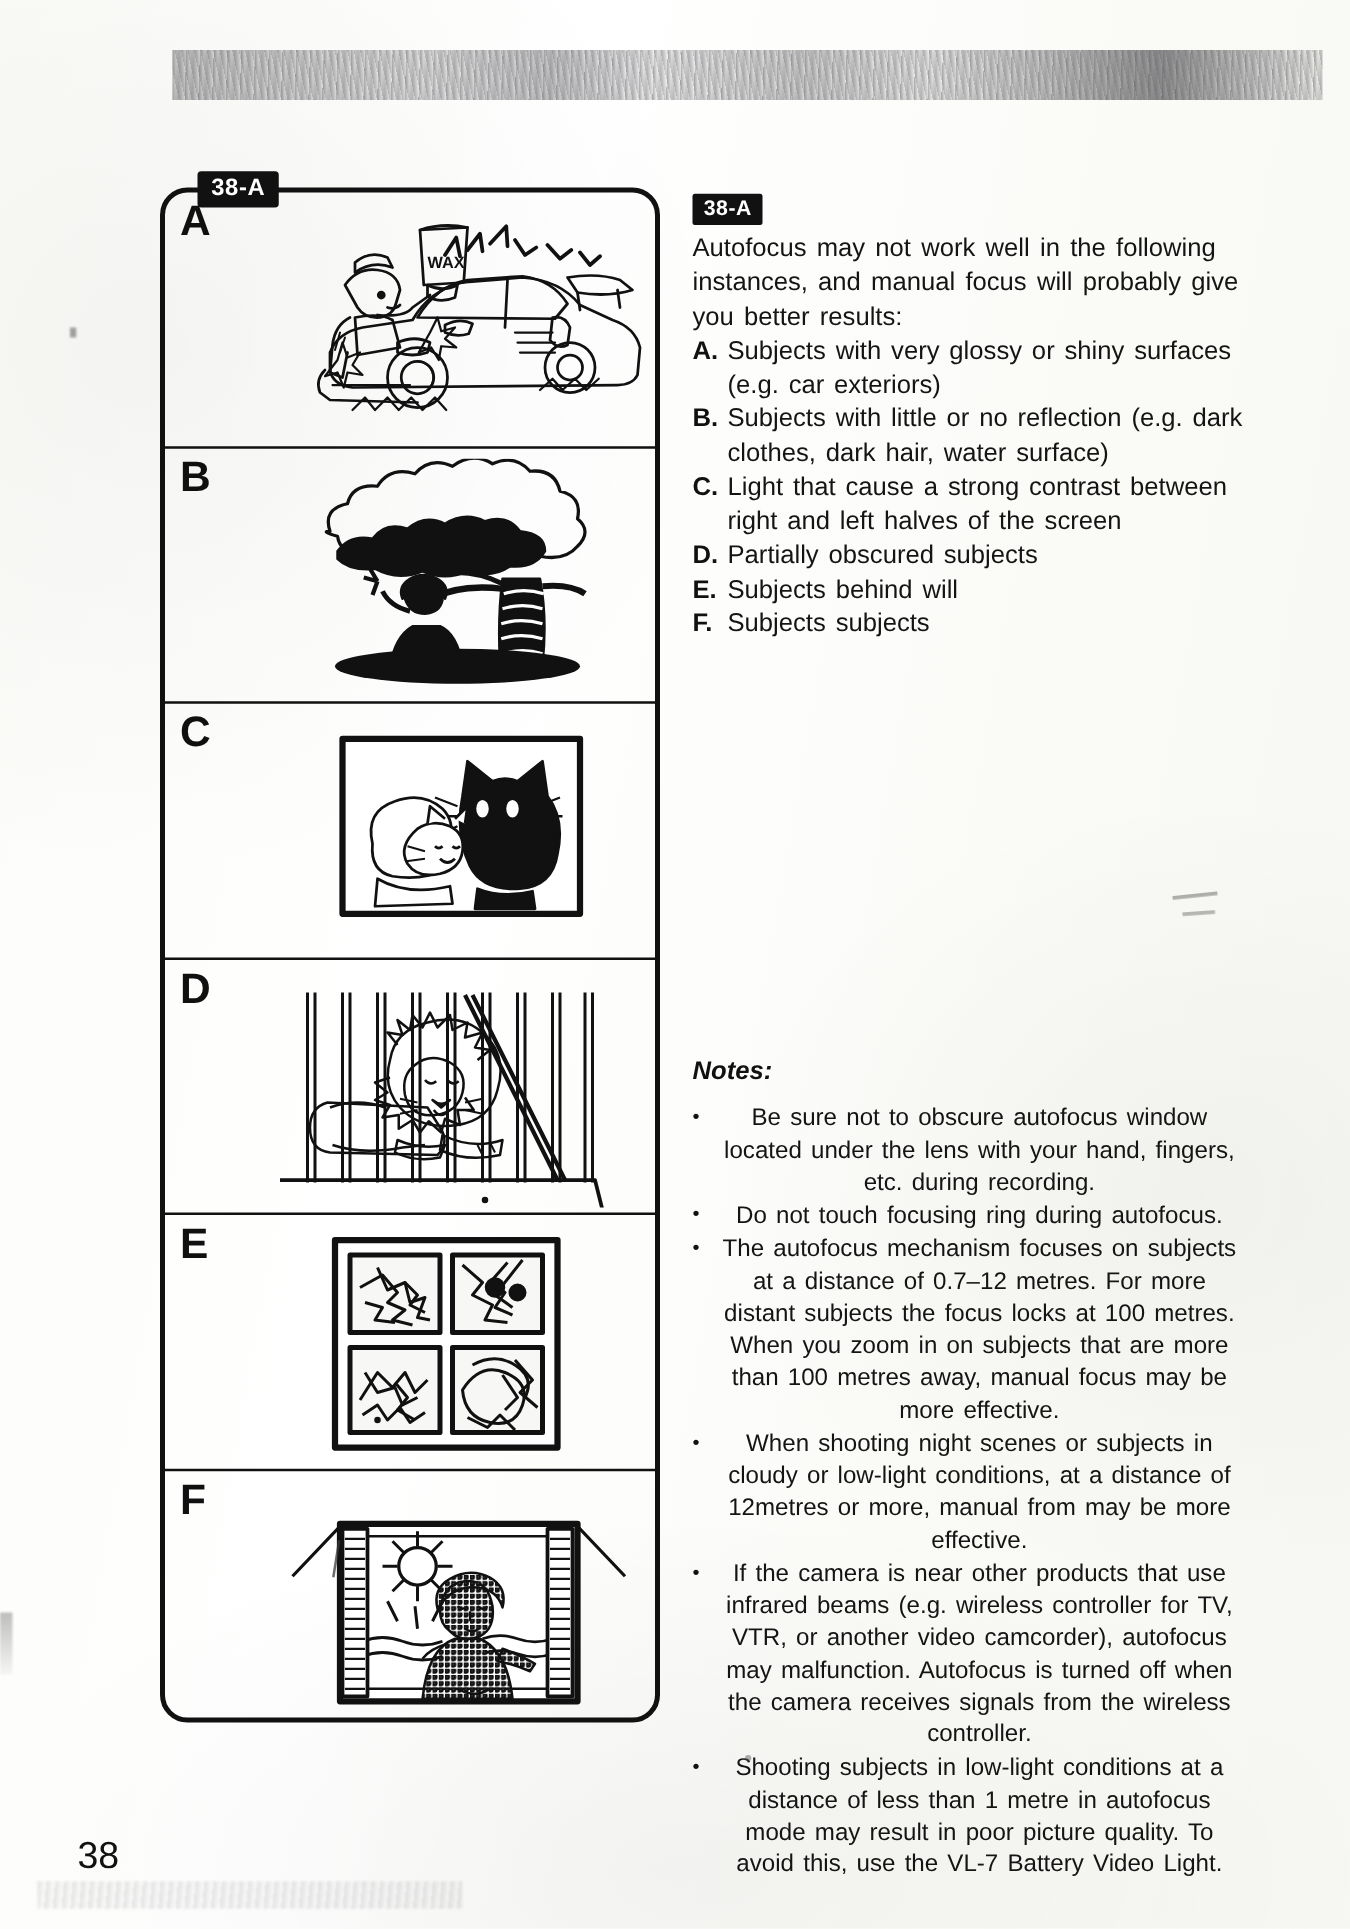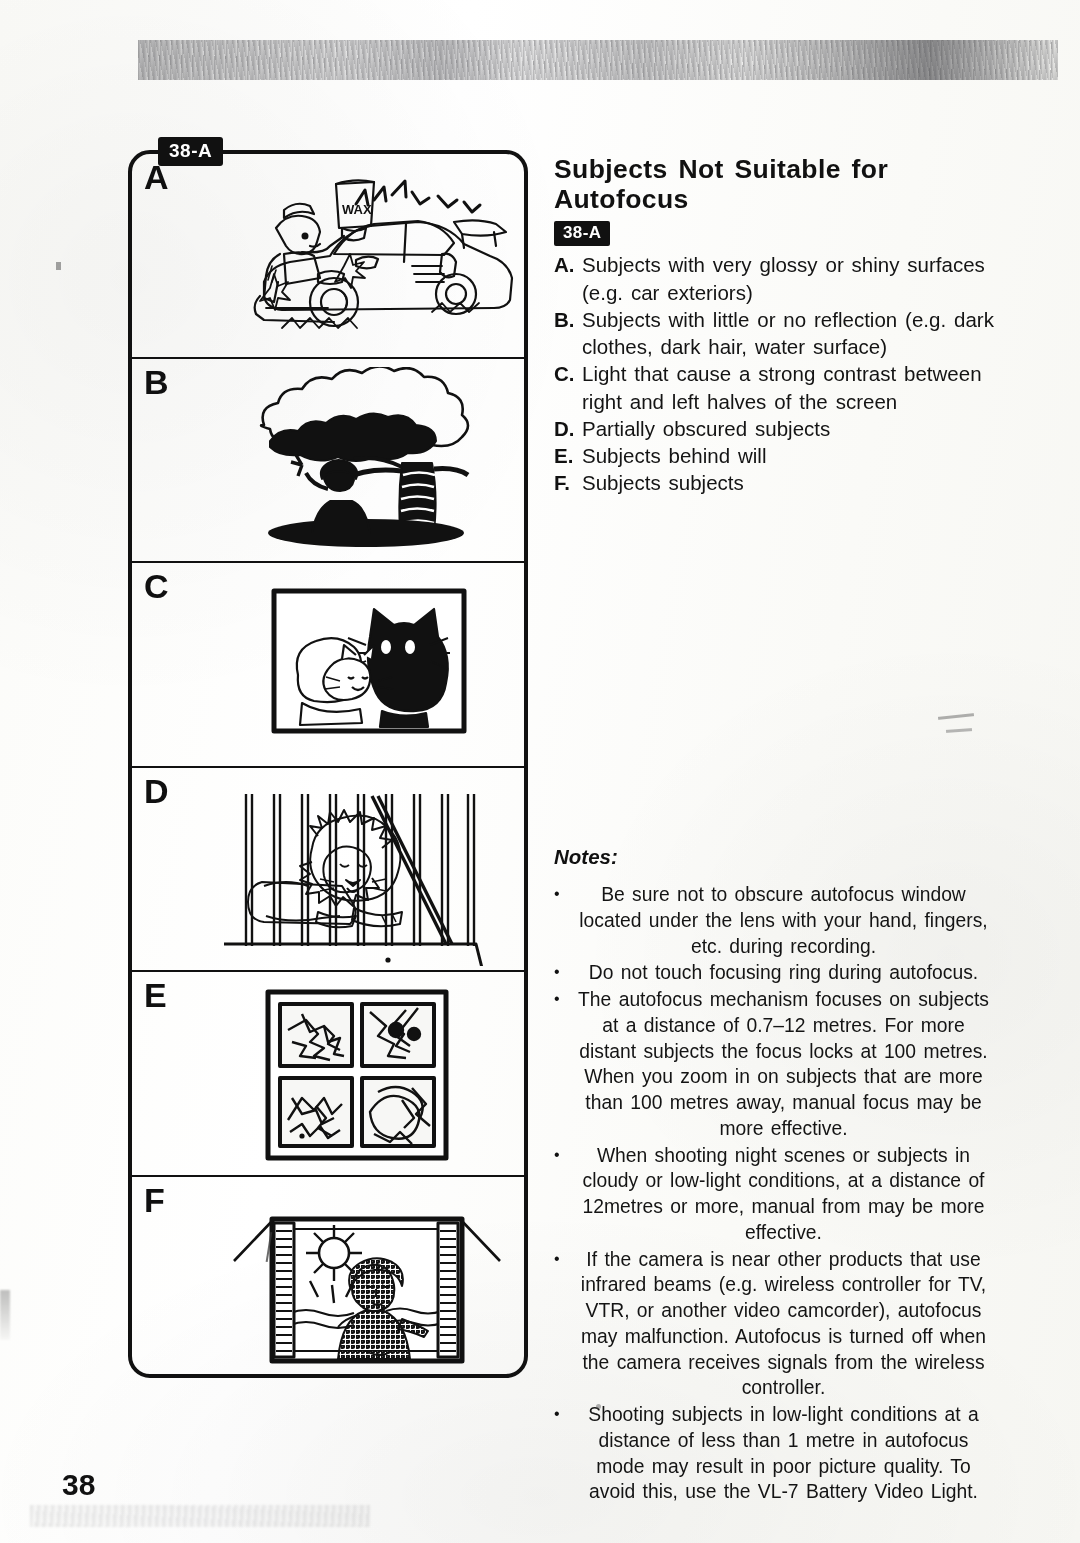--- a/index.html
+++ b/index.html
@@ -148,21 +148,21 @@
     font-size: 19.3px; line-height: 1.335;
     word-spacing: 2px; color: #141414;
     margin-bottom: 1px;
   }
   .note-bullet { flex: 0 0 auto; width: 17px; color: #111; font-size: 16px; line-height: 1.55; }
   .note-text { flex: 1 1 auto; text-align: center; }
 
   
   #page-number {
     position: absolute; left: 62px; top: 1468px;
-    font-size: 30px; font-weight: bold; color: #111;
+    font-size: 30px; font-weight: normal; color: #111;
   }
 
   
   .stray { position: absolute; pointer-events: none; z-index: 3; opacity: .45; }
   #stray-1 { left: 938px; top: 715px; width: 36px; height: 3px; background: #555; transform: rotate(-6deg); filter: blur(.5px); }
   #stray-2 { left: 946px; top: 729px; width: 26px; height: 3px; background: #666; transform: rotate(-4deg); filter: blur(.5px); }
   #stray-3 { left: 596px; top: 1404px; width: 5px; height: 5px; border-radius: 50%; background: #555; filter: blur(.6px); }
 </style>
 </head>
 <body>
@@ -458,22 +458,22 @@
             <path d="M160 100 q4 4 8 0 M176 100 q4 4 8 0"></path>
             <path d="M170 104 v8 M166 118 q6 4 11 0"></path>
           </g>
         </svg>
       </div>
     </div>
   </div>
   <div id="figure-tick"></div>
 
   <div id="text-col">
-    <h1 id="section-title">Subjects Not Suitable for Autofocus</h1>
     <div id="title-badge">38-A</div>
+    <p id="intro">Autofocus may not work well in the following instances, and manual focus will probably give you better results:</p>
 
     <ul class="lettered-list">
       <li class="lettered-item">
         <span class="item-marker">A.</span>
         <span class="item-text">Subjects with very glossy or shiny surfaces (e.g. car exteriors)</span>
       </li>
       <li class="lettered-item">
         <span class="item-marker">B.</span>
         <span class="item-text">Subjects with little or no reflection (e.g. dark clothes, dark hair, water surface)</span>
       </li>

